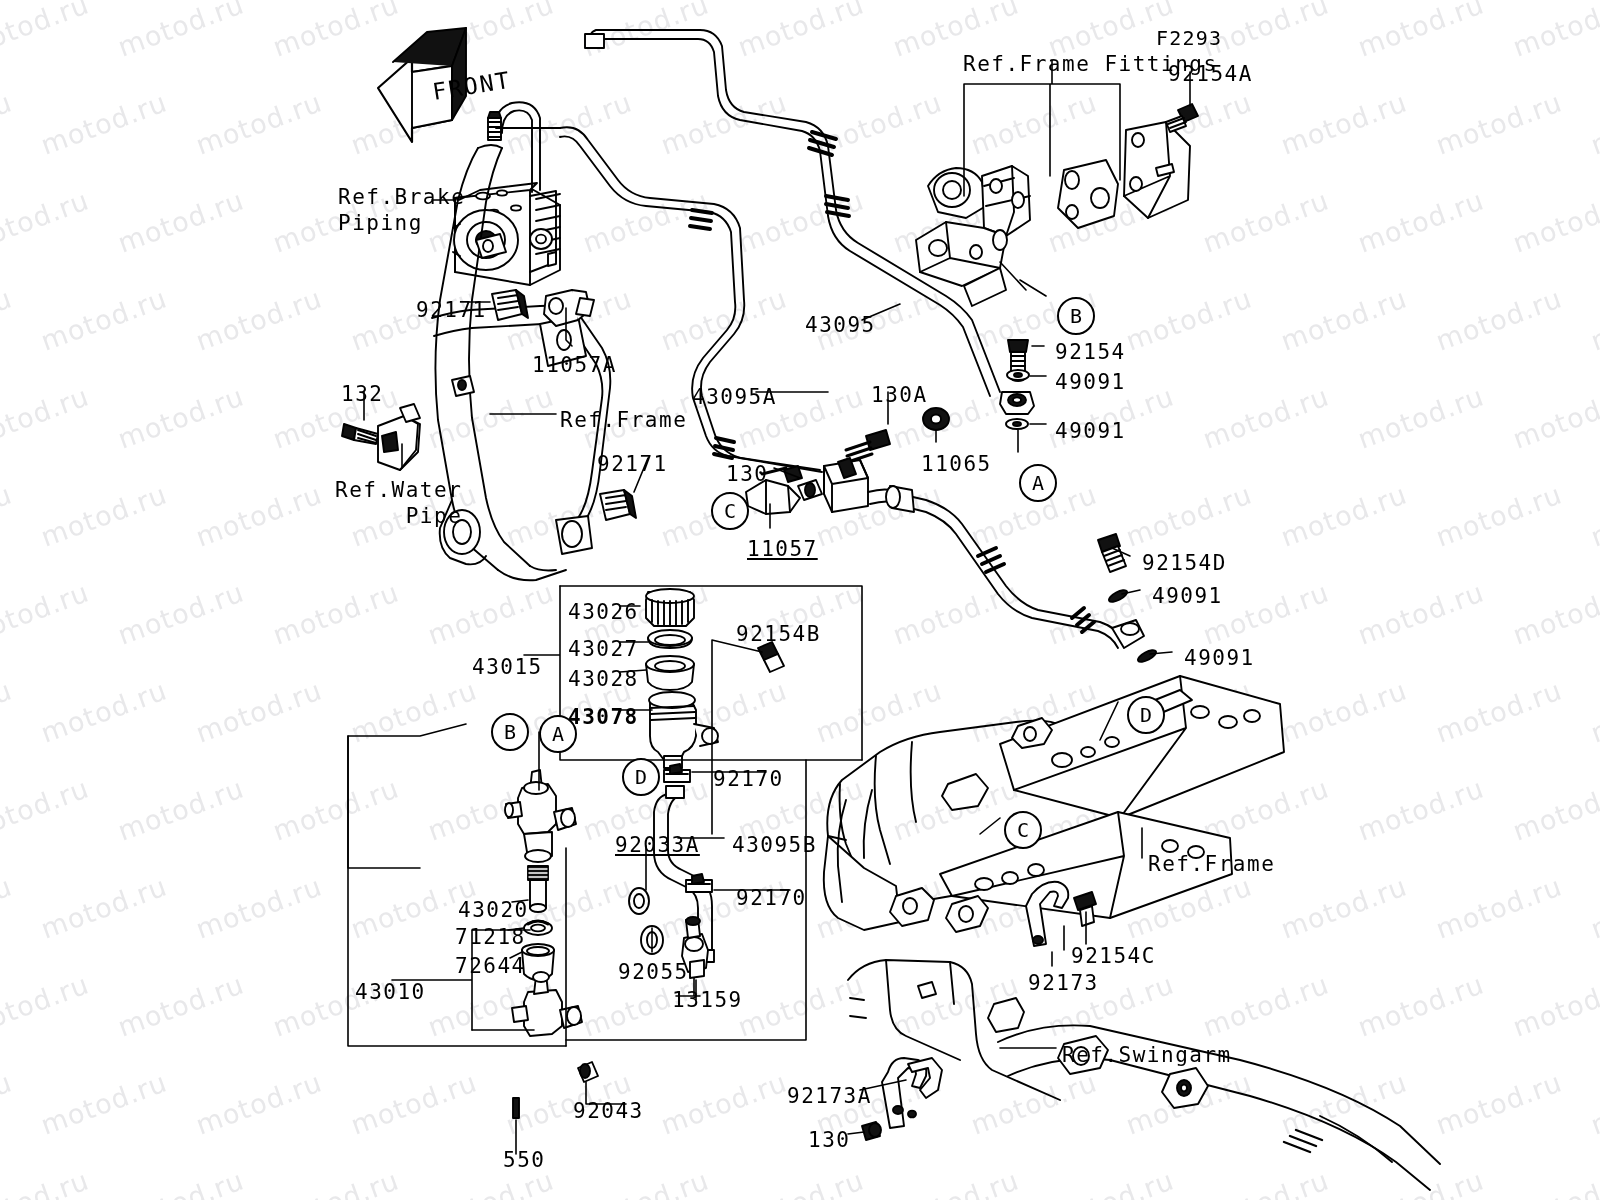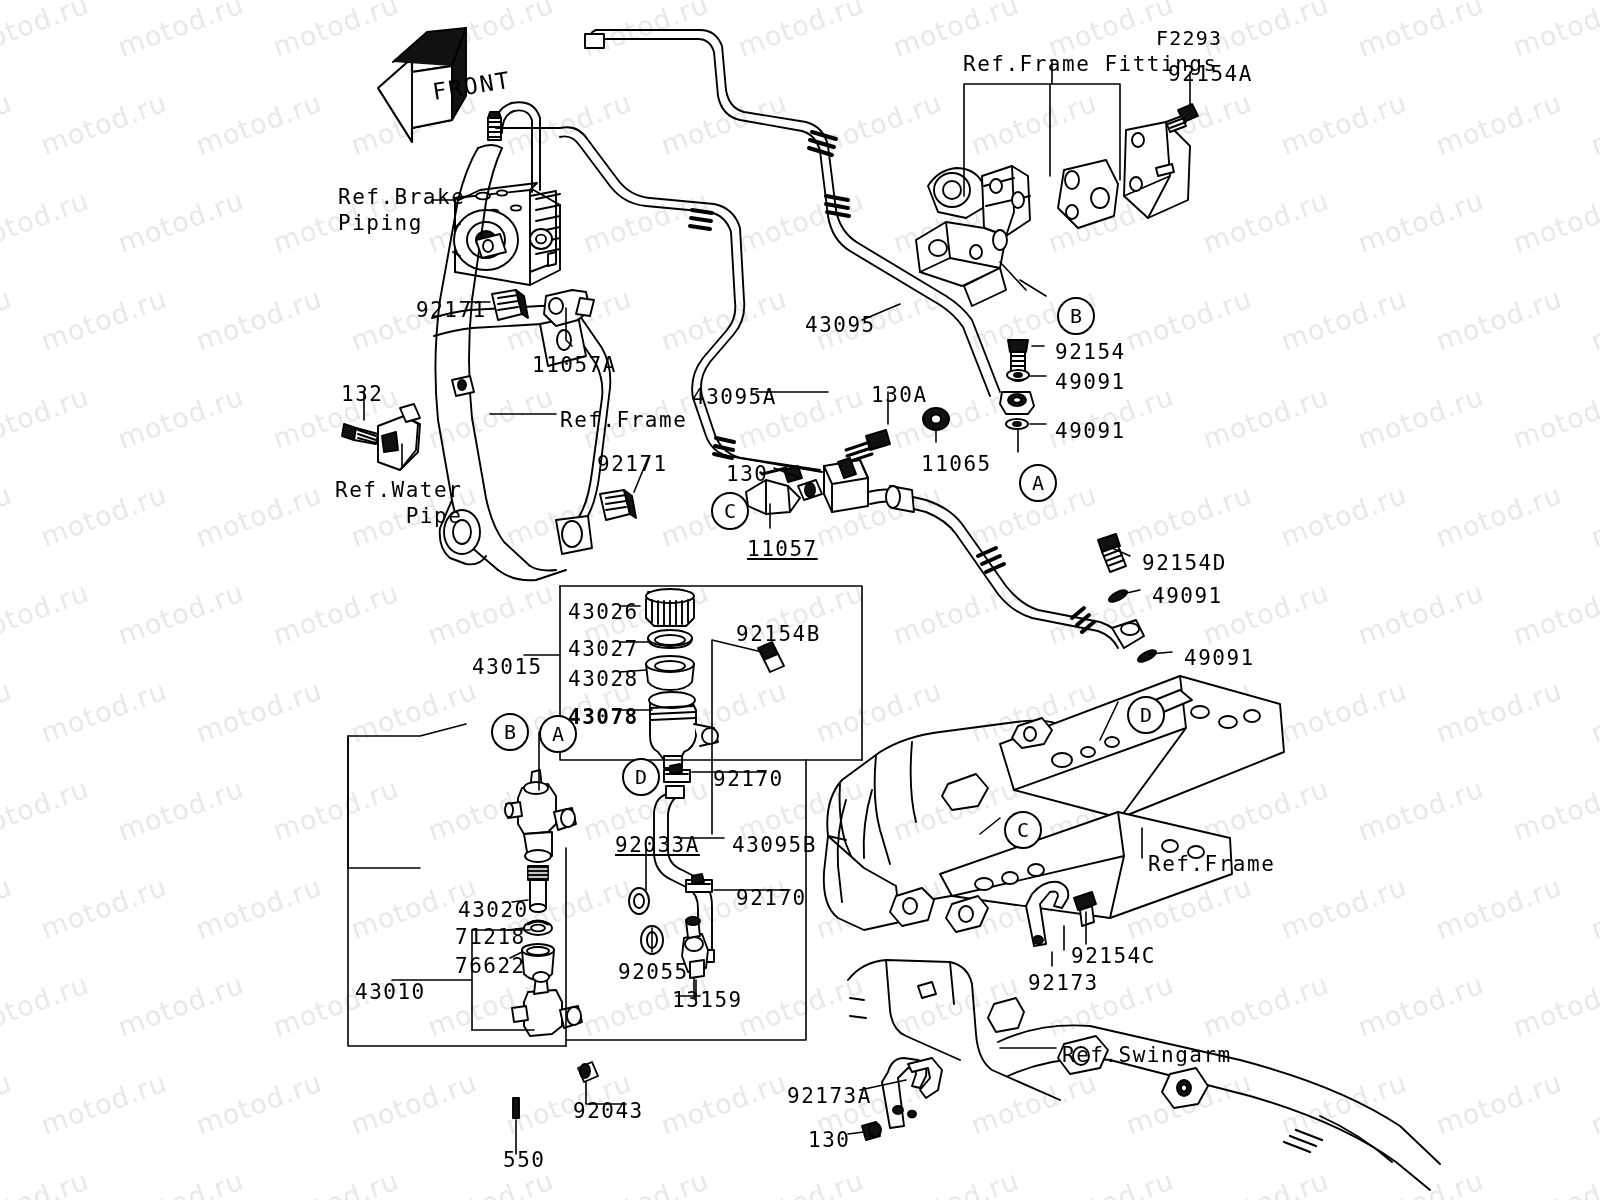--- a/index.html
+++ b/index.html
@@ -684,21 +684,21 @@
       <div class="lab" style="left: 472px; top: 655px;">43015</div>
       <div class="lab" style="left: 568px; top: 705px; font-weight: bold;">43078</div>
       <div class="lab" style="left: 736px; top: 622px;">92154B</div>
       <div class="lab" style="left: 713px; top: 767px;">92170</div>
       <div class="lab" style="left: 732px; top: 833px;">43095B</div>
       <div class="lab" style="left: 615px; top: 833px; text-decoration: underline;">92033A</div>
       <div class="lab" style="left: 736px; top: 886px;">92170</div>
       <div class="lab" style="left: 458px; top: 898px;">43020</div>
       <div class="lab" style="left: 455px; top: 925px;">71218</div>
       <div class="lab" style="left: 618px; top: 960px;">92055</div>
-      <div class="lab" style="left: 455px; top: 954px;">76622</div>
+      <div class="lab" style="left: 455px; top: 954px;">72644</div>
       <div class="lab" style="left: 672px; top: 988px;">13159</div>
       <div class="lab" style="left: 355px; top: 980px;">43010</div>
       <div class="lab" style="left: 573px; top: 1099px;">92043</div>
       <div class="lab" style="left: 503px; top: 1148px;">550</div>
       <div class="lab" style="left: 1148px; top: 852px;">Ref.Frame</div>
       <div class="lab" style="left: 1071px; top: 944px;">92154C</div>
       <div class="lab" style="left: 1028px; top: 971px;">92173</div>
       <div class="lab" style="left: 1062px; top: 1043px;">Ref.Swingarm</div>
       <div class="lab" style="left: 787px; top: 1084px;">92173A</div>
       <div class="lab" style="left: 808px; top: 1128px;">130</div>

